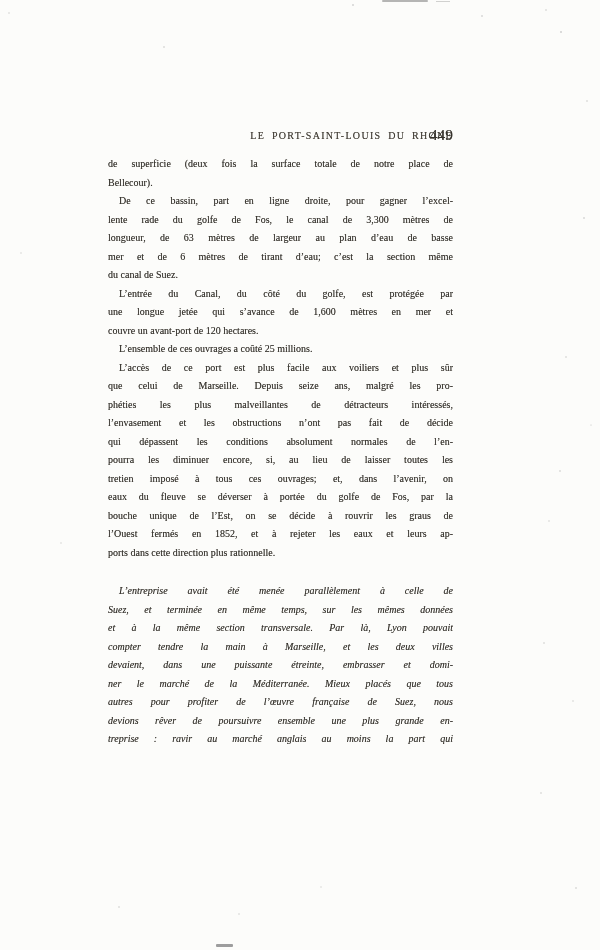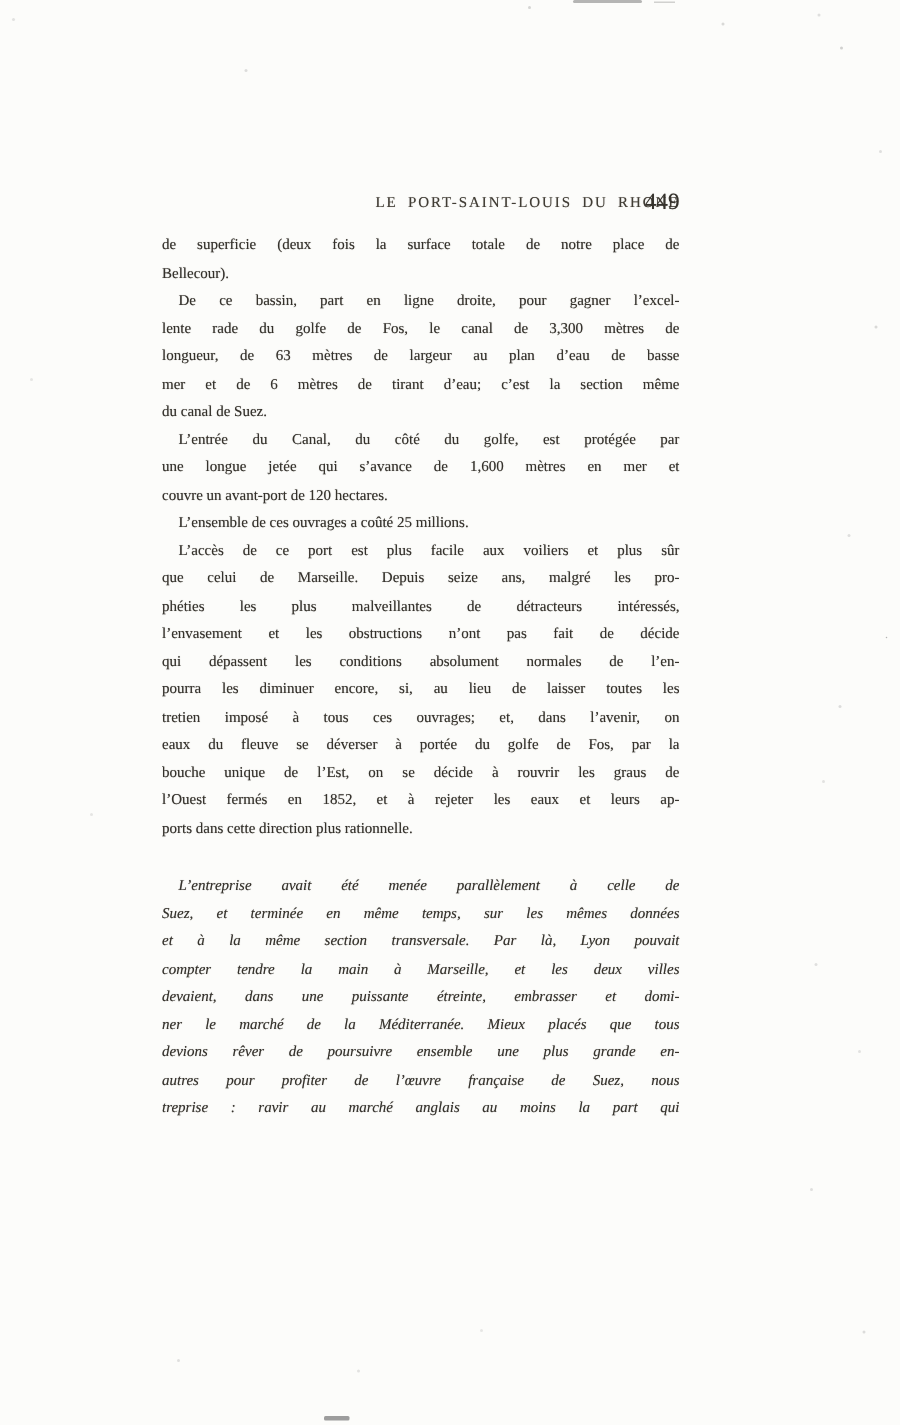--- a/index.html
+++ b/index.html
@@ -160,22 +160,22 @@
         <div class="line just">l’Ouest fermés en 1852, et à rejeter les eaux et leurs ap-</div>
         <div class="line">ports dans cette direction plus rationnelle.</div>
       </div>
       <div class="paragraph space-before">
         <div class="line just indent">L’entreprise avait été menée parallèlement à celle de</div>
         <div class="line just">Suez, et terminée en même temps, sur les mêmes données</div>
         <div class="line just">et à la même section transversale. Par là, Lyon pouvait</div>
         <div class="line just">compter tendre la main à Marseille, et les deux villes</div>
         <div class="line just">devaient, dans une puissante étreinte, embrasser et domi-</div>
         <div class="line just">ner le marché de la Méditerranée. Mieux placés que tous</div>
+        <div class="line just">autres pour profiter de l’œuvre française de Suez, nous</div>
         <div class="line just">devions rêver de poursuivre ensemble une plus grande en-</div>
-        <div class="line just">autres pour profiter de l’œuvre française de Suez, nous</div>
         <div class="line just">treprise : ravir au marché anglais au moins la part qui</div>
       </div>
     </div>
 
   <div class="smudge-top"></div>
   <div class="smudge-top2"></div>
   <div class="dash-bottom"></div>
   <div class="specks"></div>
 
 </div>

